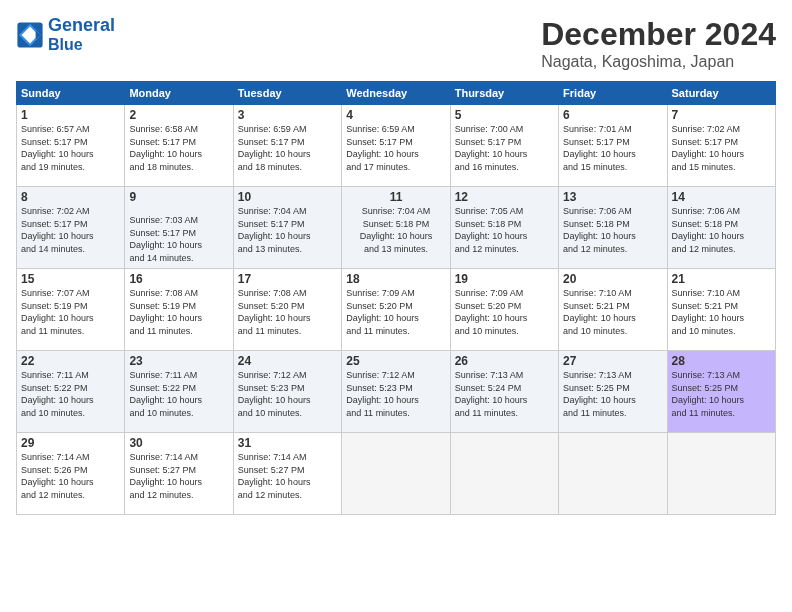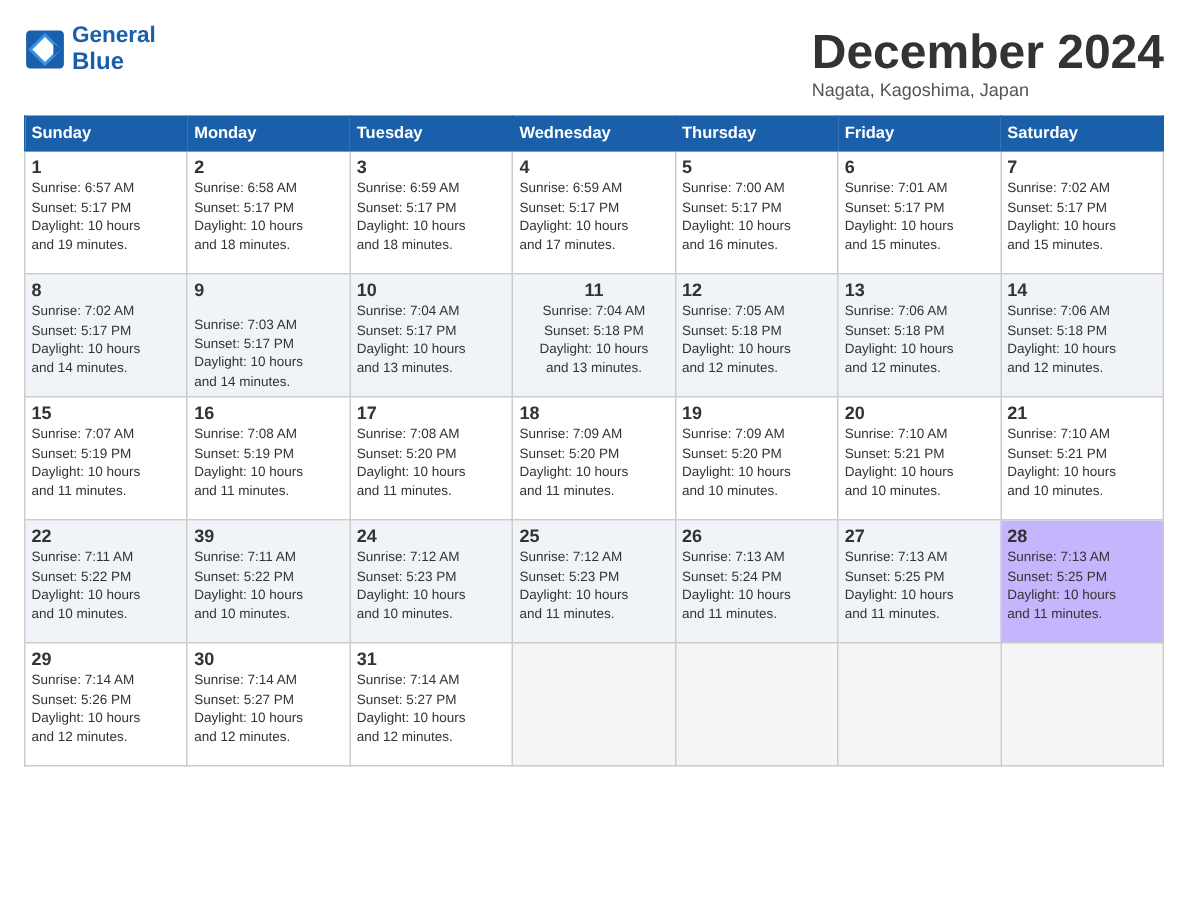--- a/index.html
+++ b/index.html
@@ -33,21 +33,21 @@
     }
     .title-block {
       text-align: left;
     }
     .month-title {
       font-size: 32px;
       font-weight: bold;
       color: #333;
     }
     .location-title {
-      font-size: 12px;
+      font-size: 16px;
       color: #555;
     }
     .calendar {
       width: 100%;
       border-collapse: collapse;
       font-size: 10px;
     }
     .calendar th {
       background: #1a5faa;
       color: #fff;
@@ -93,21 +93,21 @@
 <div class="container">
   <div class="header">
     <div class="logo">
       <svg class="logo-icon" viewBox="0 0 40 40">
         <rect x="2" y="2" width="36" height="36" rx="4" fill="#1a5faa"></rect>
         <polygon points="20,4 36,20 20,36 4,20" fill="#3a8ee6"></polygon>
         <polygon points="20,8 32,20 20,32 8,20" fill="#fff"></polygon>
         <polygon points="28,14 36,20 28,26" fill="#1a5faa"></polygon>
       </svg>
       <div>
-        <div style="font-size:15px;font-weight:bold;color:#1a5faa;line-height:1.1;">
+        <div style="font-size:18px;font-weight:bold;color:#1a5faa;line-height:1.1;">
           <span style="color:#1a5faa;">General</span>
         </div>
         <div style="font-size:16px;font-weight:bold;color:#1a5faa;line-height:1.1;">Blue</div>
       </div>
     </div>
     <div class="title-block">
       <div class="month-title">December 2024</div>
       <div class="location-title">Nagata, Kagoshima, Japan</div>
     </div>
   </div>
@@ -280,21 +280,21 @@
         </tr>
         <tr>
           <td style="background: rgb(240, 244, 248);">
             <span class="day-number">22</span>
             <div class="day-info" style="white-space: pre-line;">Sunrise: 7:11 AM
 Sunset: 5:22 PM
 Daylight: 10 hours
 and 10 minutes.</div>
           </td>
           <td style="background: rgb(240, 244, 248);">
-            <span class="day-number">39</span>
+            <span class="day-number">23</span>
             <div class="day-info" style="white-space: pre-line;">Sunrise: 7:11 AM
 Sunset: 5:22 PM
 Daylight: 10 hours
 and 10 minutes.</div>
           </td>
           <td style="background: rgb(240, 244, 248);">
             <span class="day-number">24</span>
             <div class="day-info" style="white-space: pre-line;">Sunrise: 7:12 AM
 Sunset: 5:23 PM
 Daylight: 10 hours

